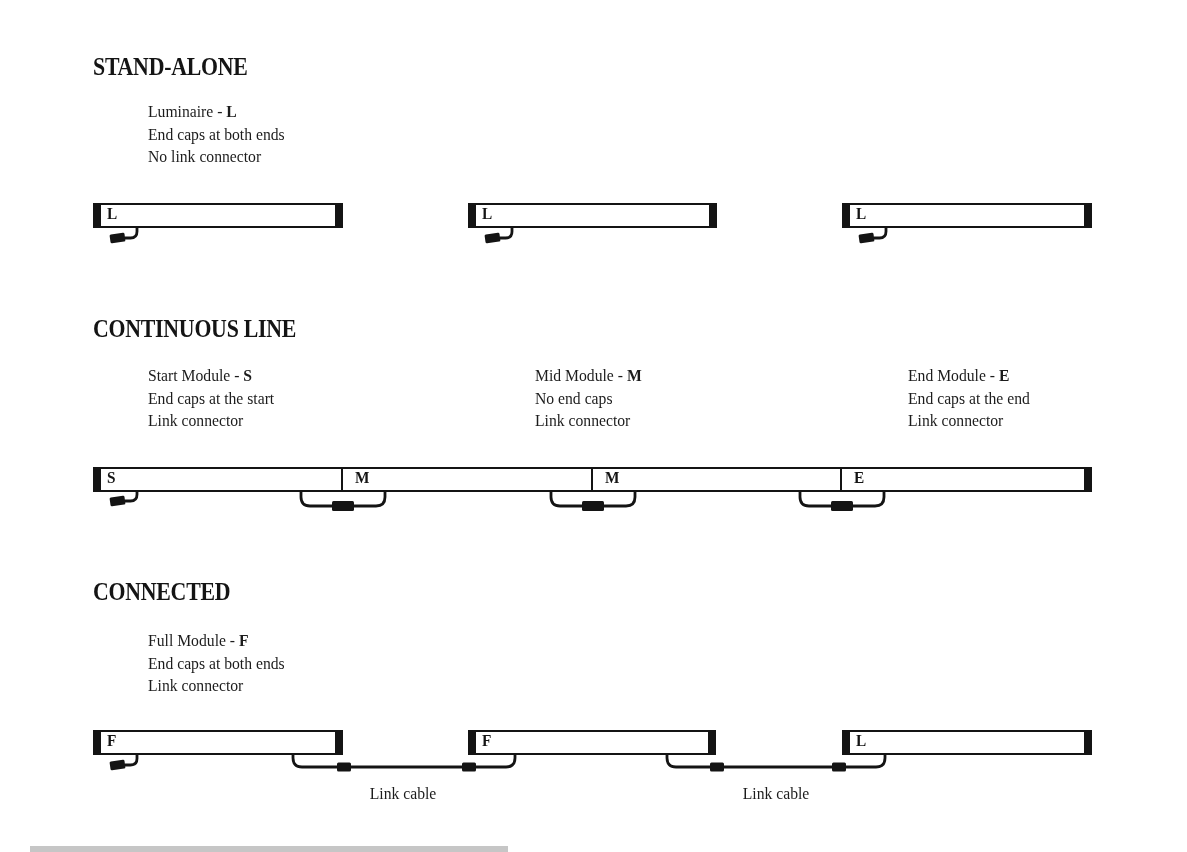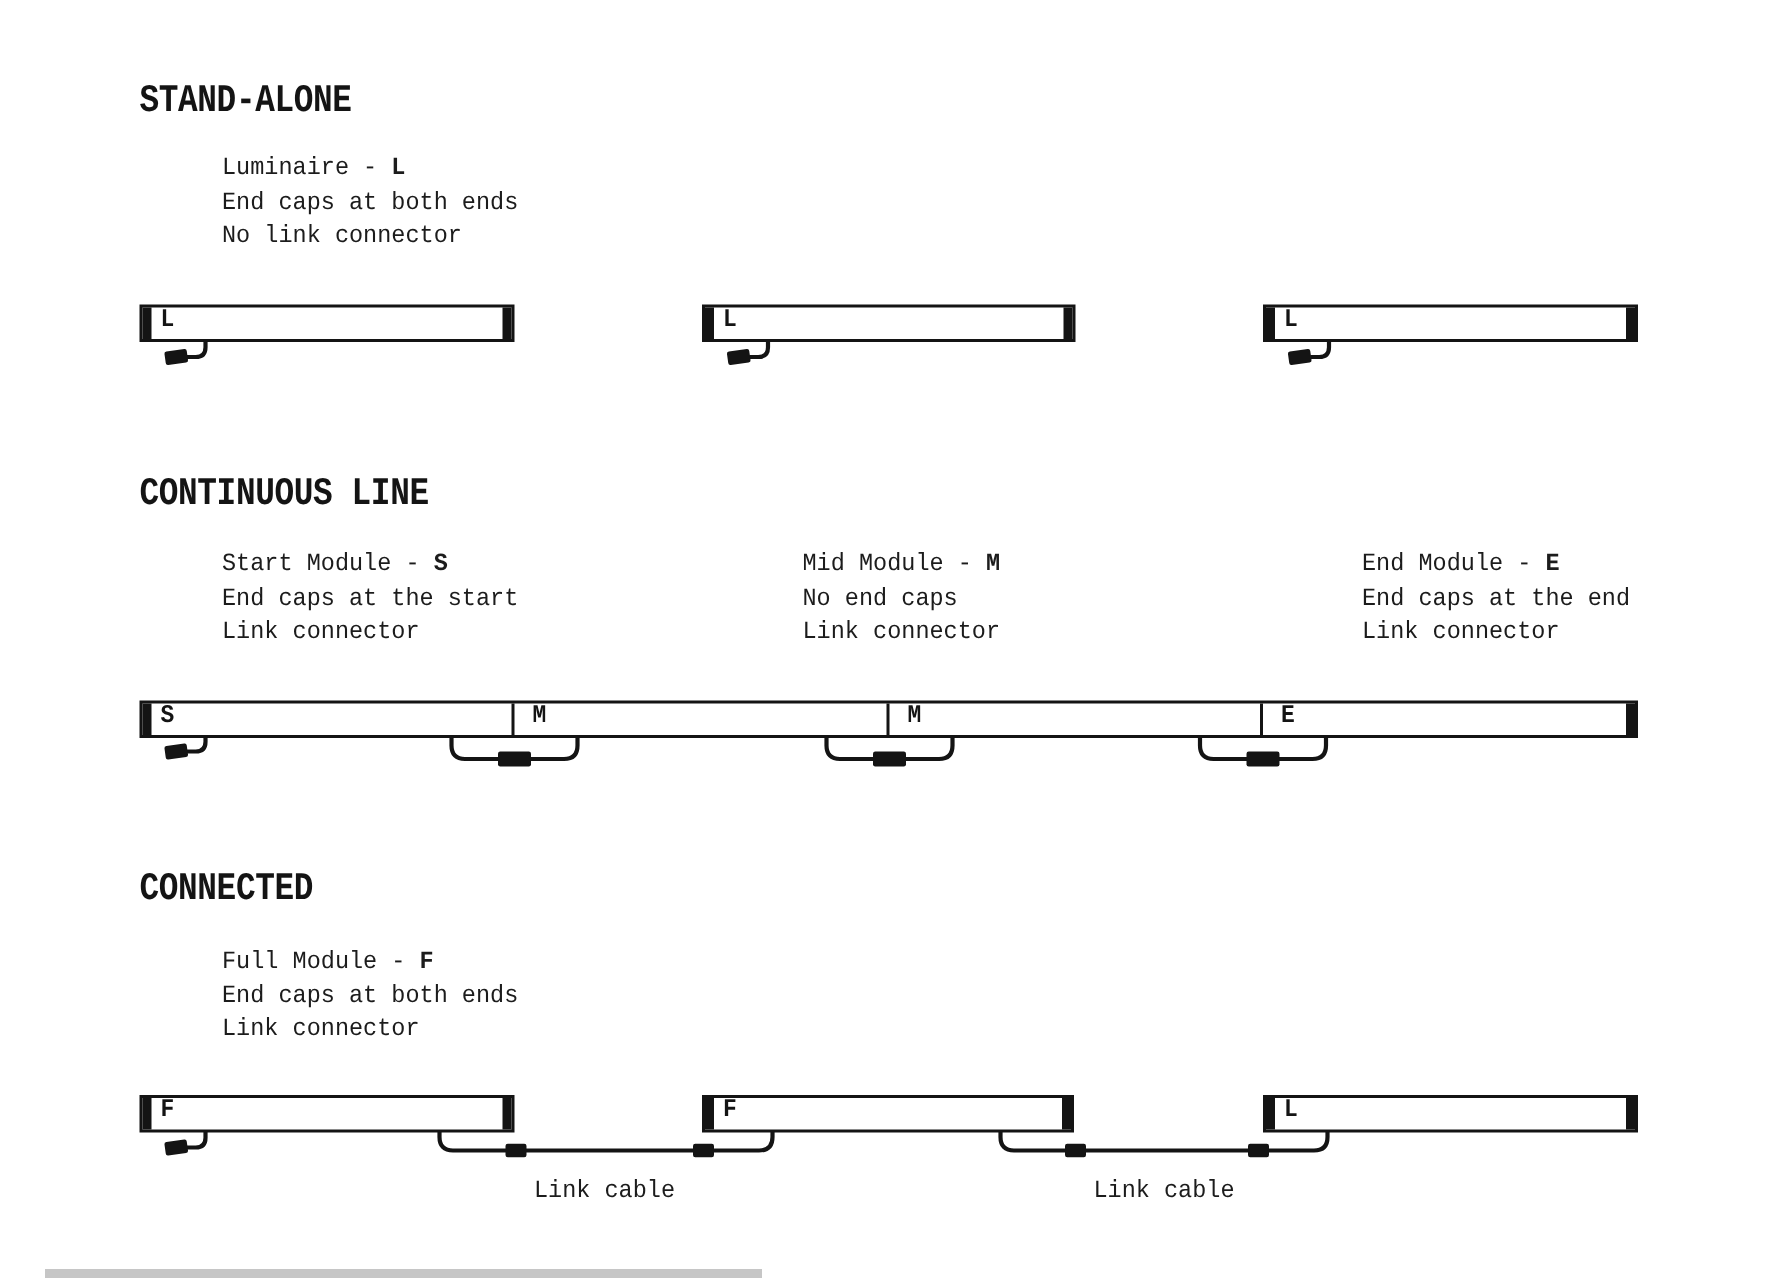--- a/index.html
+++ b/index.html
@@ -1,18 +1,18 @@
 <!DOCTYPE html>
 <html><head>
 <meta charset="utf-8">
 <style>
   html,body{margin:0;padding:0;background:#fff;}
   .canvas{
     position:relative;width:1187px;height:852px;background:#ffffff;
-    font-family:Liberation Mono, monospace;color:#161616;overflow:hidden;
+    font-family:Liberation Serif, serif;color:#161616;overflow:hidden;
   }
   .h1{
     position:absolute;font-size:26px;font-weight:bold;letter-spacing:-0.3px;
     transform:scaleX(0.84);transform-origin:0 50%;white-space:nowrap;color:#141414;
   }
   .desc{
     position:absolute;font-size:16.5px;line-height:22.5px;white-space:nowrap;
     transform:scaleX(0.95);transform-origin:0 0;color:#1c1c1c;
   }
   .desc b{font-weight:bold;}

